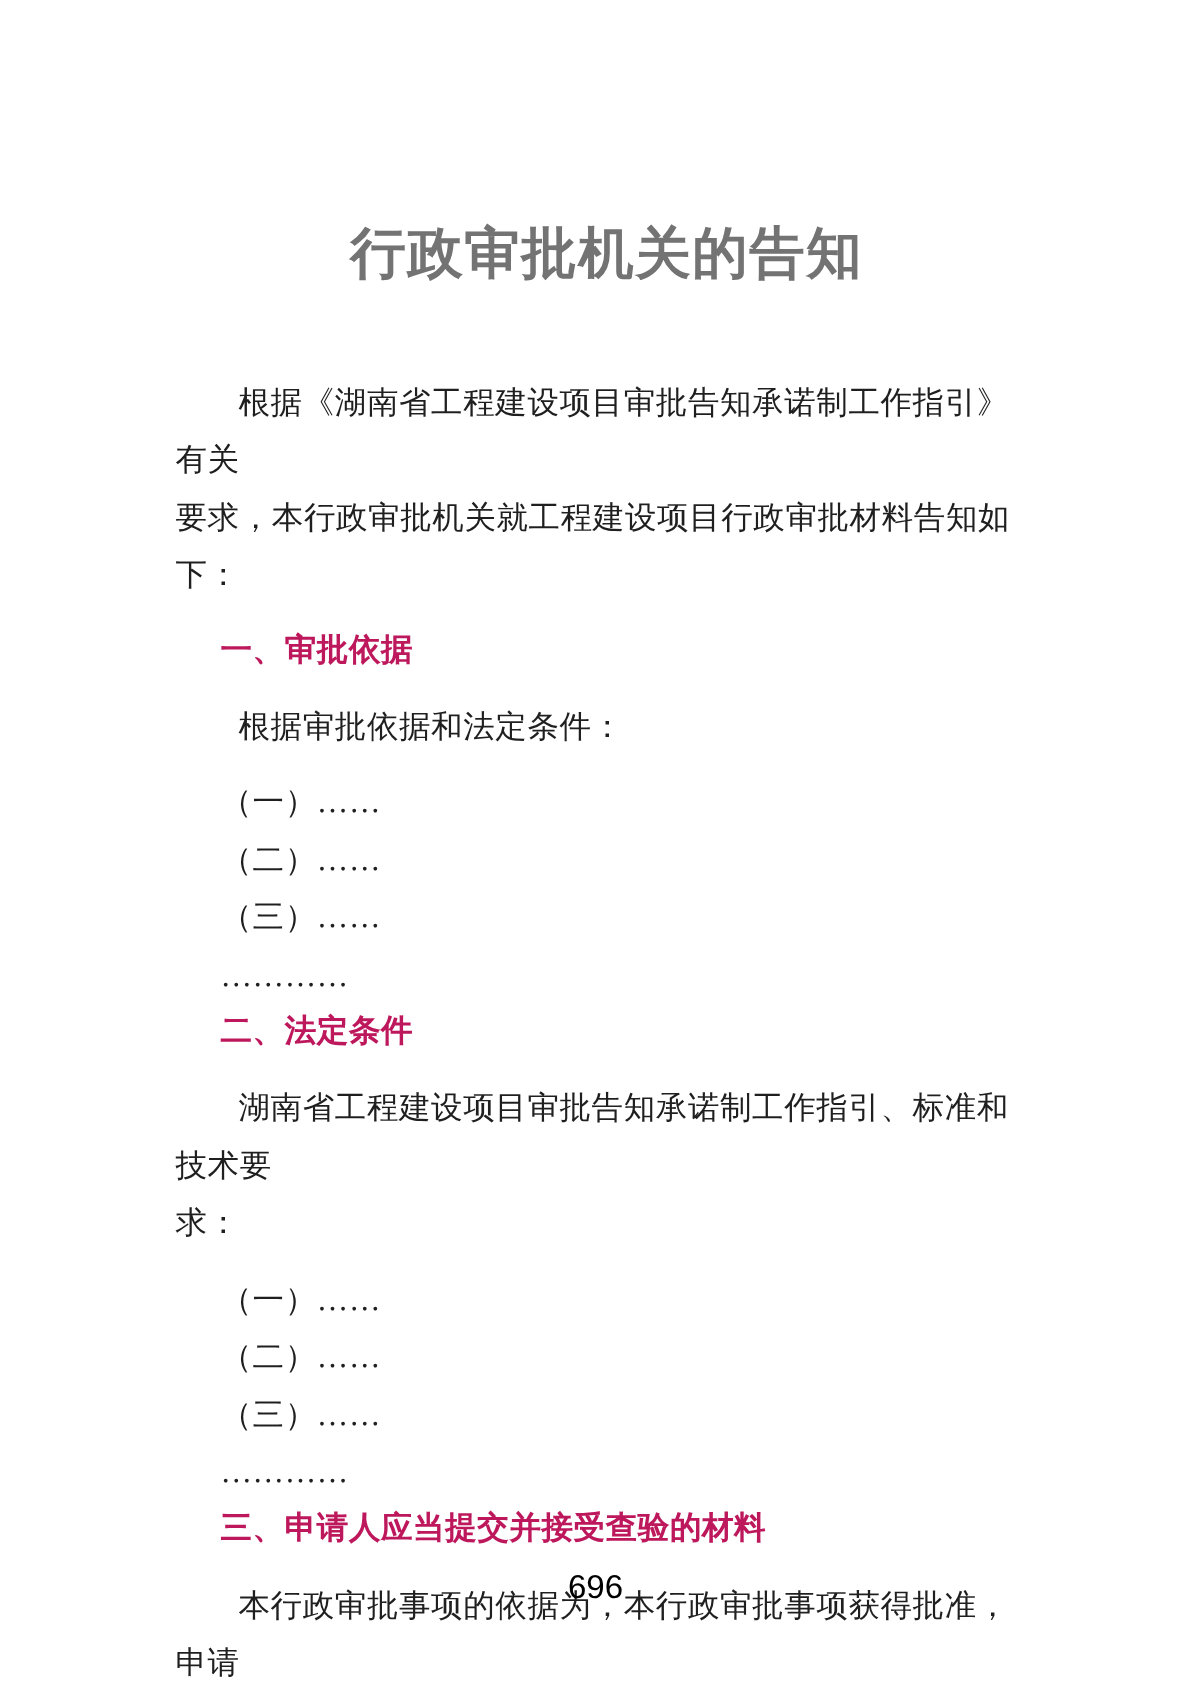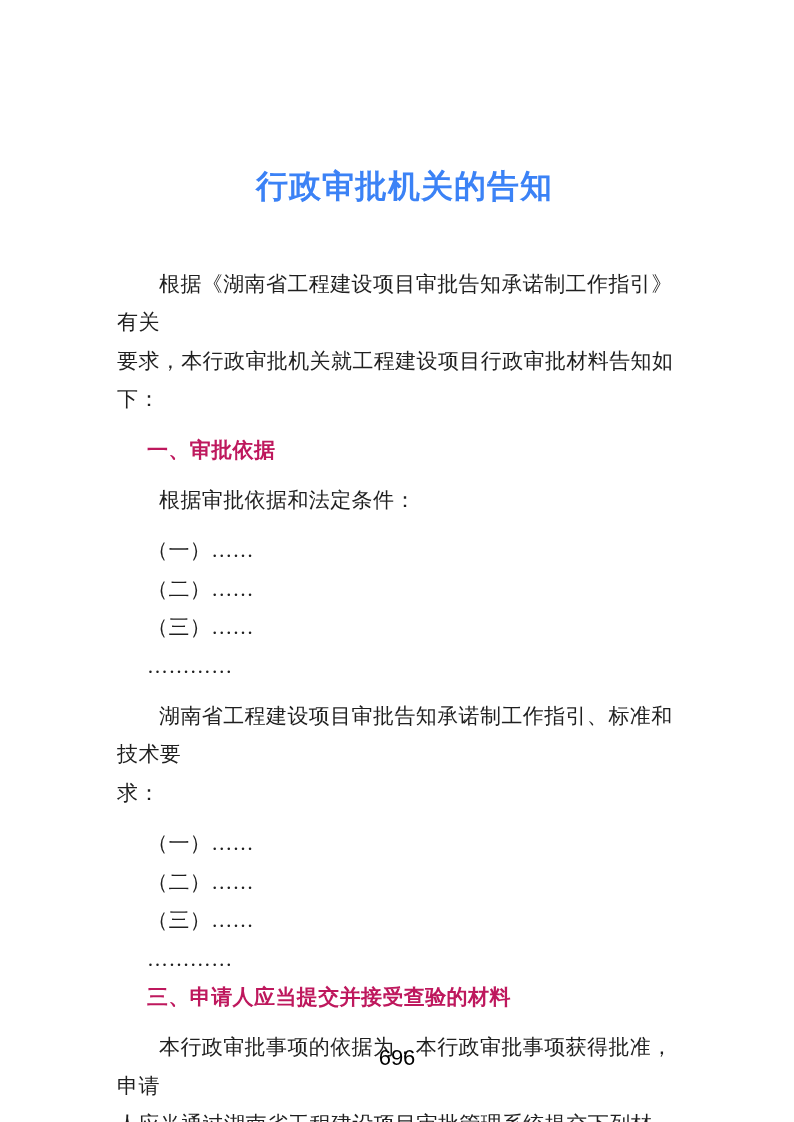--- a/index.html
+++ b/index.html
@@ -12,27 +12,27 @@
     width: 794px;
     height: 1122px;
     background: #ffffff;
     box-sizing: border-box;
     padding: 150px 90px 0 105px;
     overflow: hidden;
     color: #1f1f1f;
     font-family: "Liberation Serif", serif;
   }
   .title {
-    margin: 16px;
-    font-size: 32px;
+    margin: 0;
+    font-size: 37px;
     line-height: 40px;
     font-weight: bold;
     text-align: center;
     letter-spacing: 1px;
-    color: #3b82f6;
+    color: #737373;
     font-family: "Liberation Serif", serif;
   }
   .flow {
     margin-top: 59px;
     font-size: 21px;
     line-height: 38.4px;
     letter-spacing: 0.4px;
   }
   .para {
     margin: 12px;
@@ -74,20 +74,21 @@
     <p class="para">根据《湖南省工程建设项目审批告知承诺制工作指引》有关
 要求，本行政审批机关就工程建设项目行政审批材料告知如下：</p>
 
     <p class="heading">一、审批依据</p>
     <p class="para">根据审批依据和法定条件：</p>
     <p class="item">（一）……</p>
     <p class="item">（二）……</p>
     <p class="item">（三）……</p>
     <p class="item">…………</p>
 
+    <p class="heading">二、法定条件</p>
     <p class="para">湖南省工程建设项目审批告知承诺制工作指引、标准和技术要
 求：</p>
     <p class="item">（一）……</p>
     <p class="item">（二）……</p>
     <p class="item">（三）……</p>
     <p class="item">…………</p>
 
     <p class="heading">三、申请人应当提交并接受查验的材料</p>
     <p class="para">本行政审批事项的依据为，本行政审批事项获得批准，申请
 人应当通过湖南省工程建设项目审批管理系统提交下列材料，以

